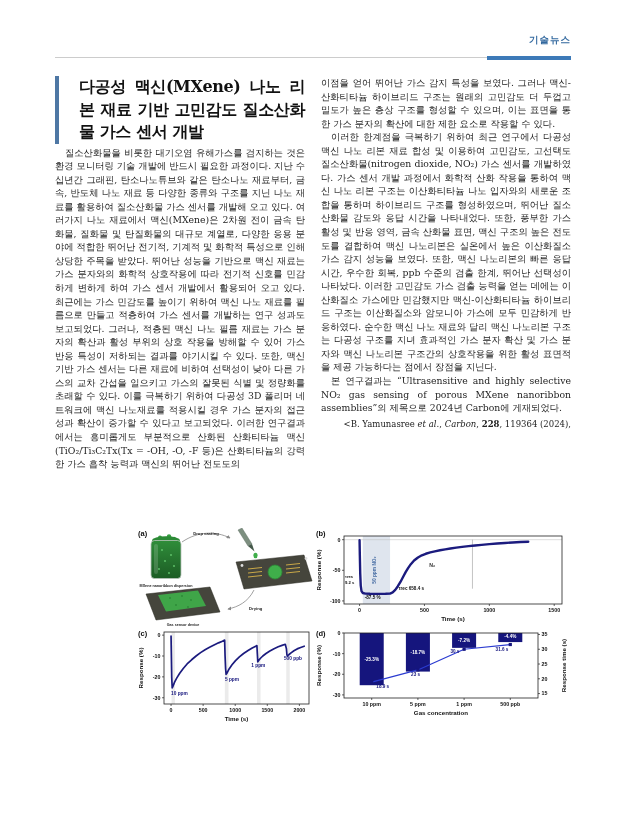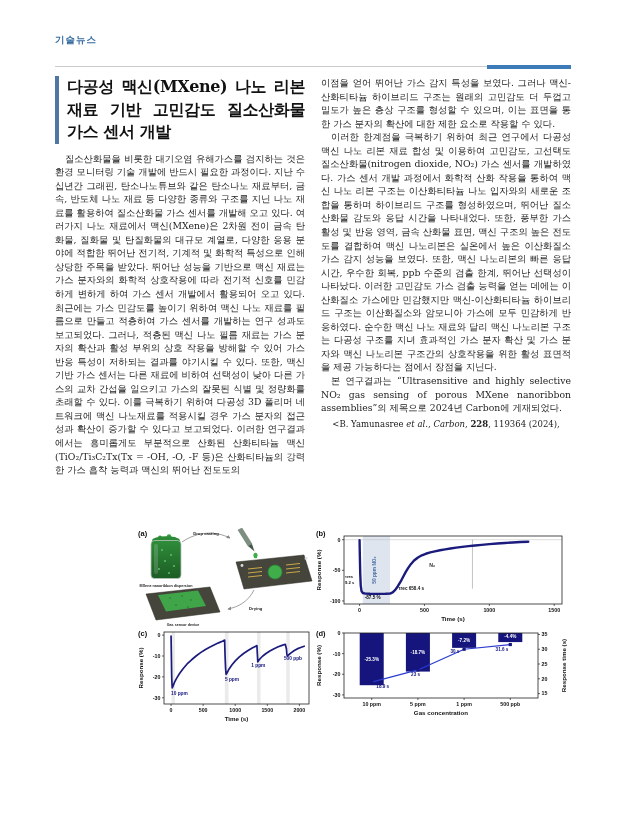--- a/index.html
+++ b/index.html
@@ -1,33 +1,33 @@
 <!DOCTYPE html>
 <html><head>
 <meta charset="utf-8">
 <style>
   *{margin:0;padding:0;box-sizing:border-box}
   html,body{background:#fff}
   .page{position:relative;width:622px;height:830px;background:#fff;overflow:hidden;
         font-family:"DejaVu Serif","Liberation Serif",serif;color:#1c1c1c}
   
   .header{position:absolute;left:55px;top:28px;width:516px;border-bottom:1px solid #cccccc;
-          padding-bottom:19px;}
+          padding-bottom:10px;text-align:right}
   .header .section{font-family:"Liberation Sans",sans-serif;font-weight:bold;
           font-size:9.5px;color:#33699f;letter-spacing:1px}
   .header-bar{position:absolute;right:0;bottom:-2.5px;width:84px;height:4px;background:#3d7ab8}
   
   .cols{position:absolute;left:55px;top:76px;width:516px;display:flex;gap:16px}
   .col{width:250px;font-size:9.3px;line-height:13.55px;text-align:justify}
-  .title-block{display:flex;gap:8px;margin-bottom:8px}
+  .title-block{display:flex;gap:20px;margin-bottom:2px}
   .title-bar{width:4px;background:#4e77a4;flex:none}
   h1{font-size:16px;line-height:22.5px;font-weight:700;color:#111;letter-spacing:-0.4px}
   p{margin:0}
   p.indent{text-indent:10px}
-  .citation{margin-top:3px;text-align:center;font-size:8.5px;line-height:12.5px;color:#222}
+  .citation{margin-top:3px;text-align:right;font-size:8.5px;line-height:12.5px;color:#222}
   .citation i{font-style:italic}
   .citation b{font-weight:bold}
   
   .figure{position:absolute;left:136px;top:528px;width:434px;display:grid;
           grid-template-columns:178px 256px;grid-template-rows:100px 100px}
   .panel{position:relative}
   .panel-label{position:absolute;left:2px;top:1px;font-family:"Liberation Sans",sans-serif;
           font-weight:bold;font-size:7.5px;color:#111;z-index:2}
   svg.chart, svg.illu{position:absolute;left:0;top:0;width:100%;height:100%}
   

